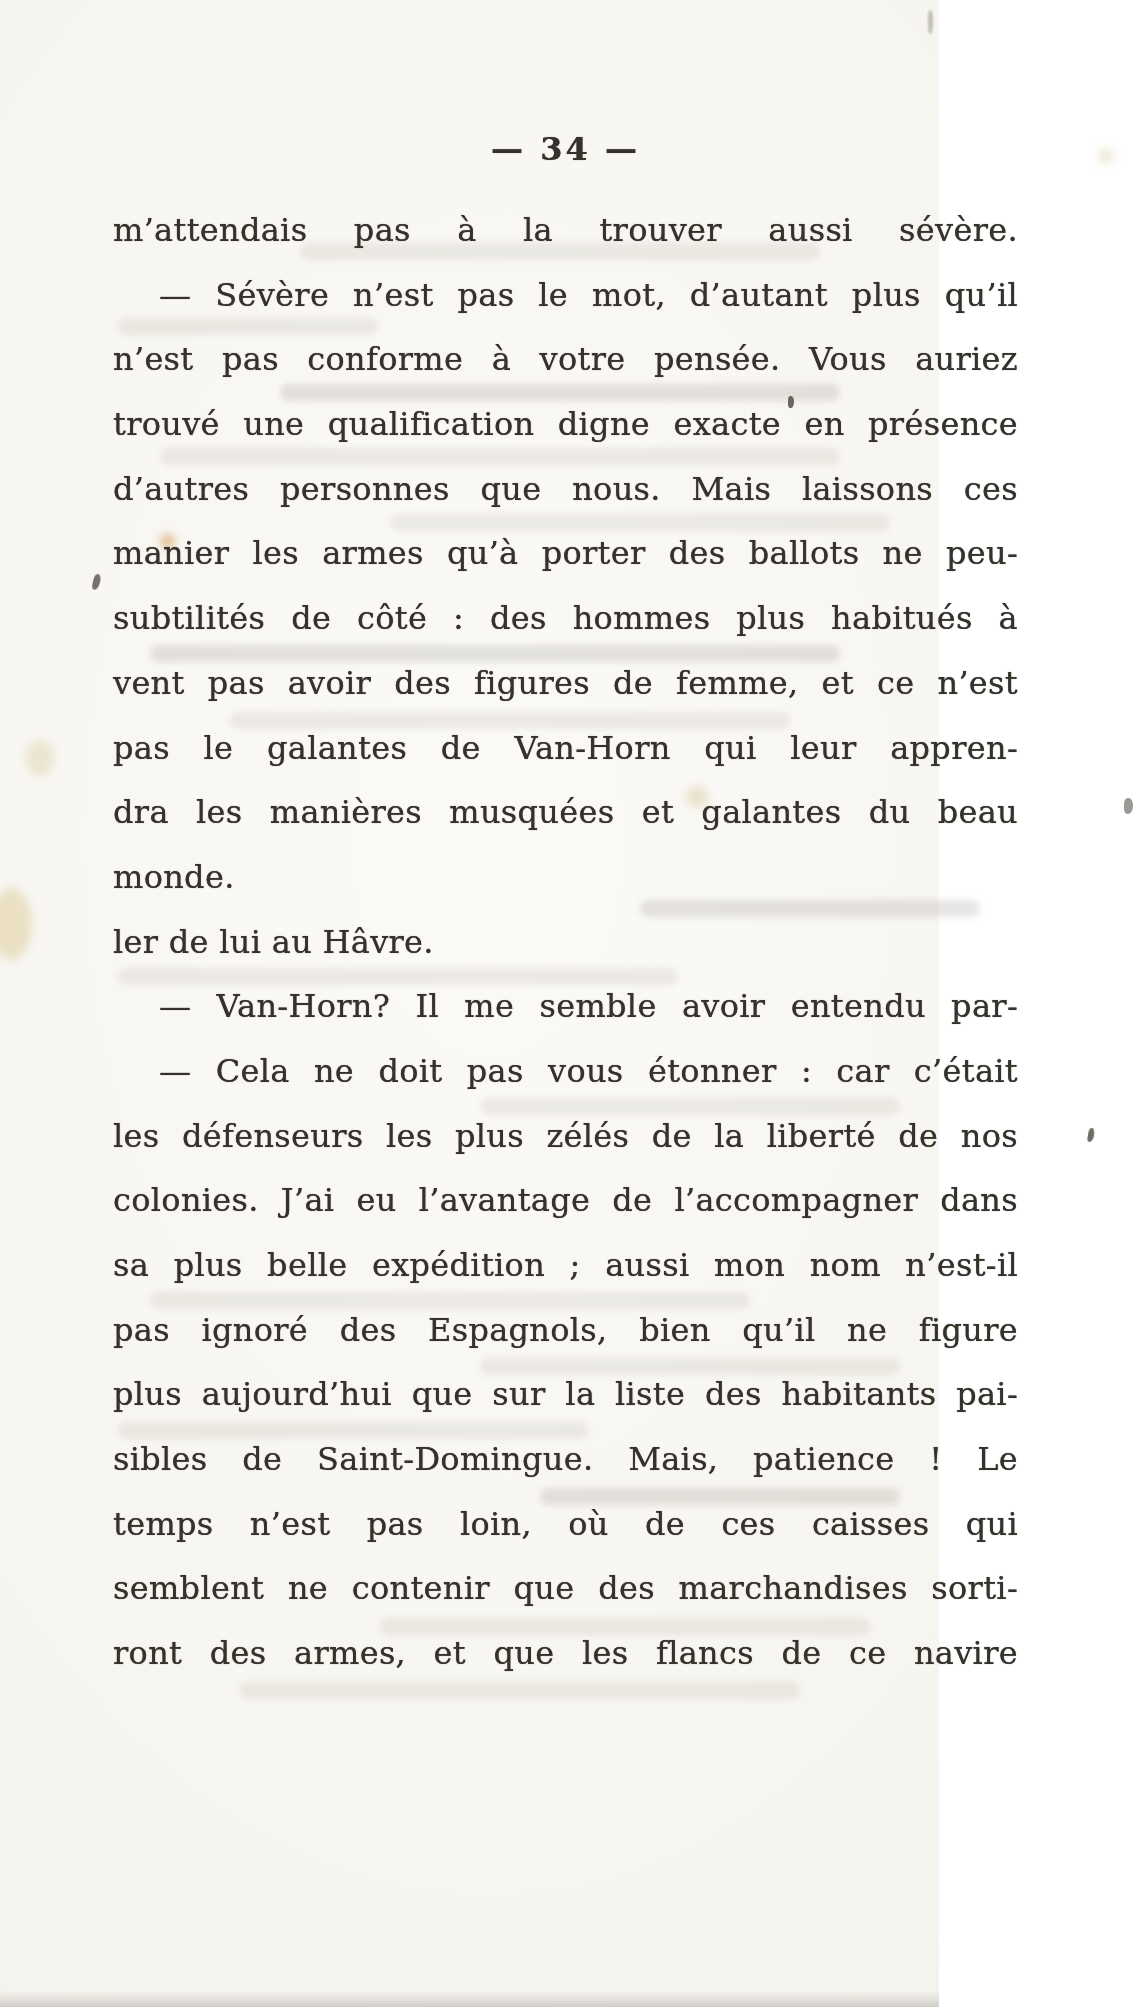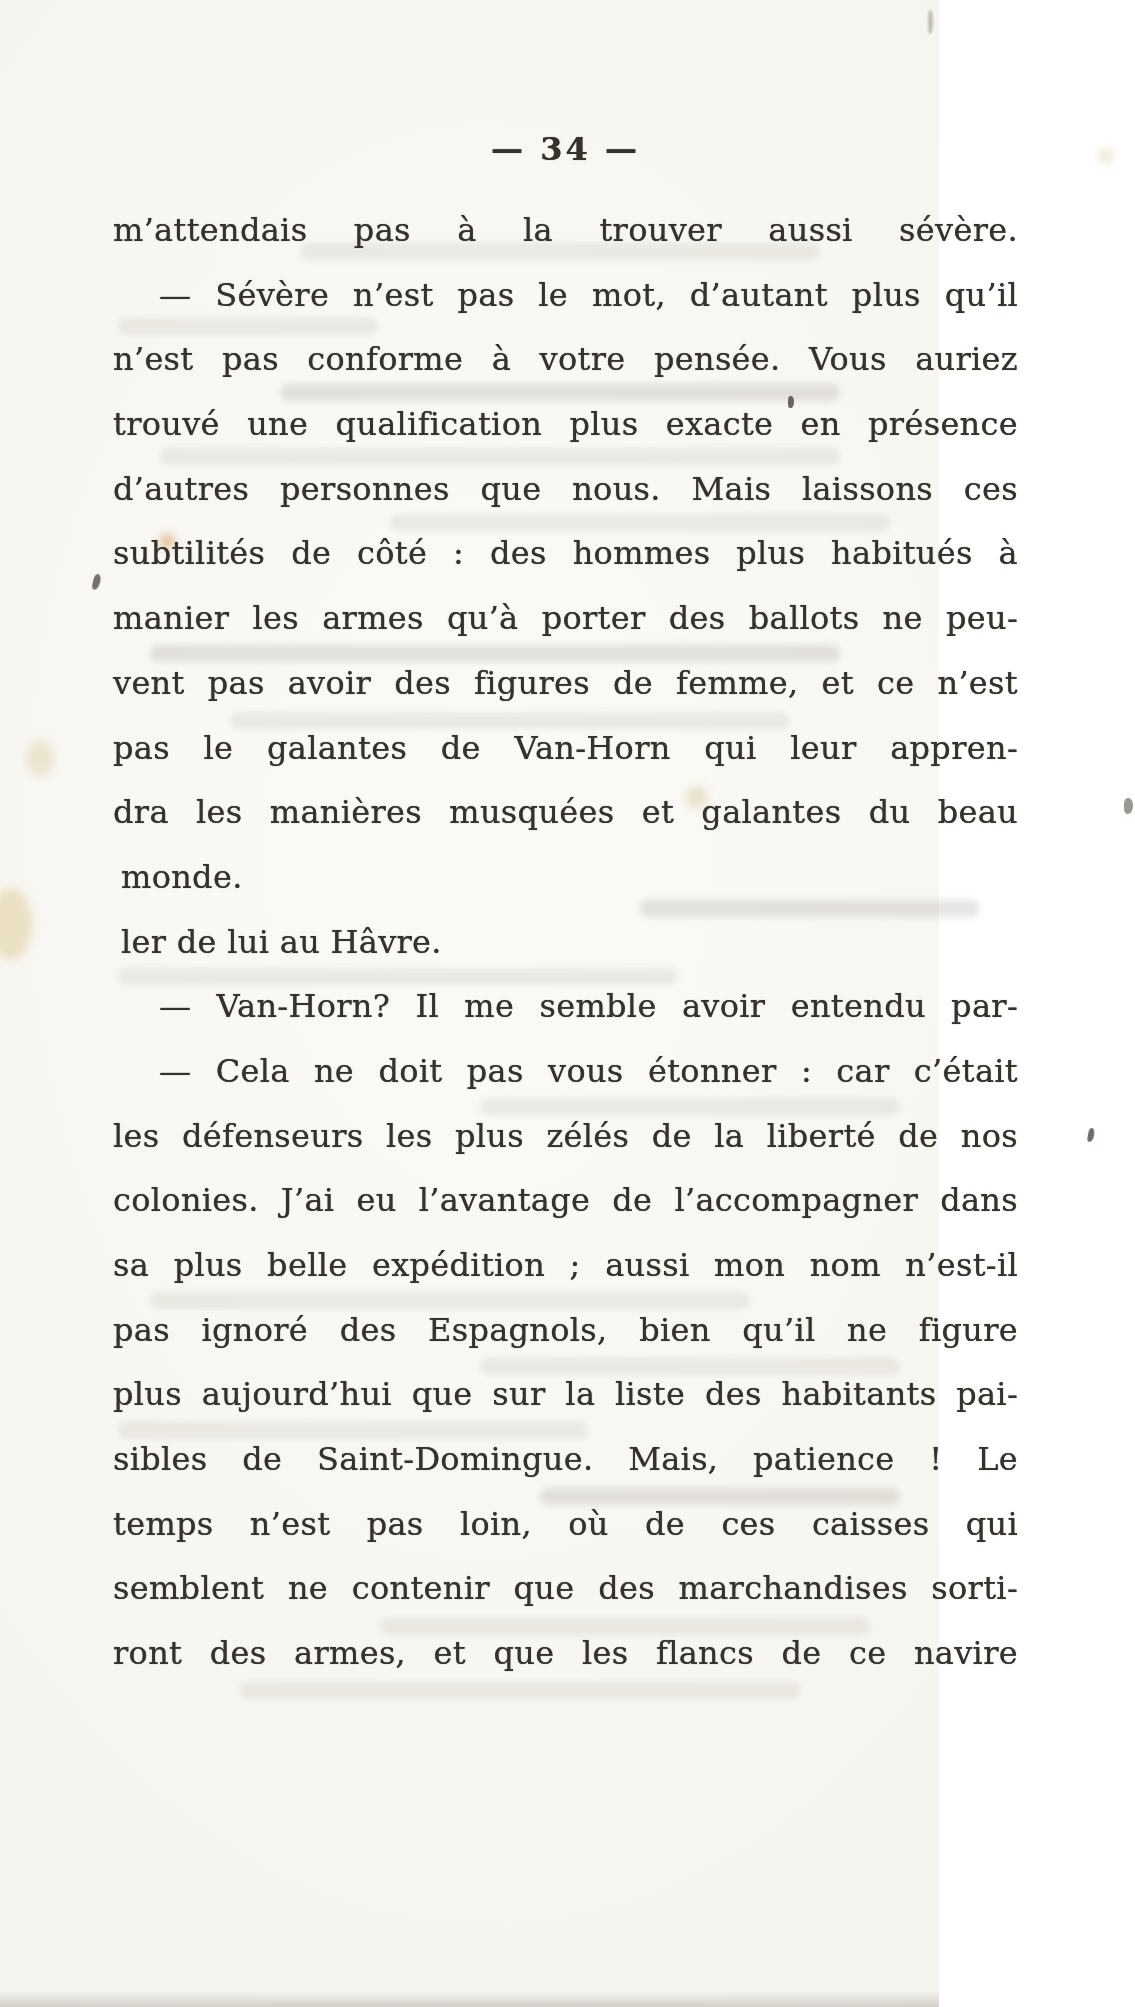--- a/index.html
+++ b/index.html
@@ -74,21 +74,20 @@
     text-shadow: 0 0 0.8px rgba(53,50,44,0.85);
     overflow: visible;
   }
   .line.spread {
     text-align: justify;
     text-align-last: justify;
   }
   .line.end {
     text-align: right;
     text-align-last: left;
-    margin-left: 8px;
   }
   .line.indent {
     text-indent: 46px;
   }
 </style>
 </head>
 <body>
 
 <div class="page">
 
@@ -125,24 +124,24 @@
 
     <div class="bottom-shade"></div>
   </div>
 
   <div class="page-number">— 34 —</div>
 
   <div class="text-block">
     <div class="line spread">m’attendais pas à la trouver aussi sévère.</div>
     <div class="line spread indent">— Sévère n’est pas le mot, d’autant plus qu’il</div>
     <div class="line spread">n’est pas conforme à votre pensée. Vous auriez</div>
-    <div class="line spread">trouvé une qualification plus exacte en présence</div>
+    <div class="line spread">trouvé une qualification digne exacte en présence</div>
     <div class="line spread">d’autres personnes que nous. Mais laissons ces</div>
+    <div class="line spread">manier les armes qu’à porter des ballots ne peu-</div>
     <div class="line spread">subtilités de côté : des hommes plus habitués à</div>
-    <div class="line spread">manier les armes qu’à porter des ballots ne peu-</div>
     <div class="line spread">vent pas avoir des figures de femme, et ce n’est</div>
     <div class="line spread">pas le galantes de Van-Horn qui leur appren-</div>
     <div class="line spread">dra les manières musquées et galantes du beau</div>
     <div class="line end">monde.</div>
     <div class="line end">ler de lui au Hâvre.</div>
     <div class="line spread indent">— Van-Horn? Il me semble avoir entendu par-</div>
     <div class="line spread indent">— Cela ne doit pas vous étonner : car c’était</div>
     <div class="line spread">les défenseurs les plus zélés de la liberté de nos</div>
     <div class="line spread">colonies. J’ai eu l’avantage de l’accompagner dans</div>
     <div class="line spread">sa plus belle expédition ; aussi mon nom n’est-il</div>

